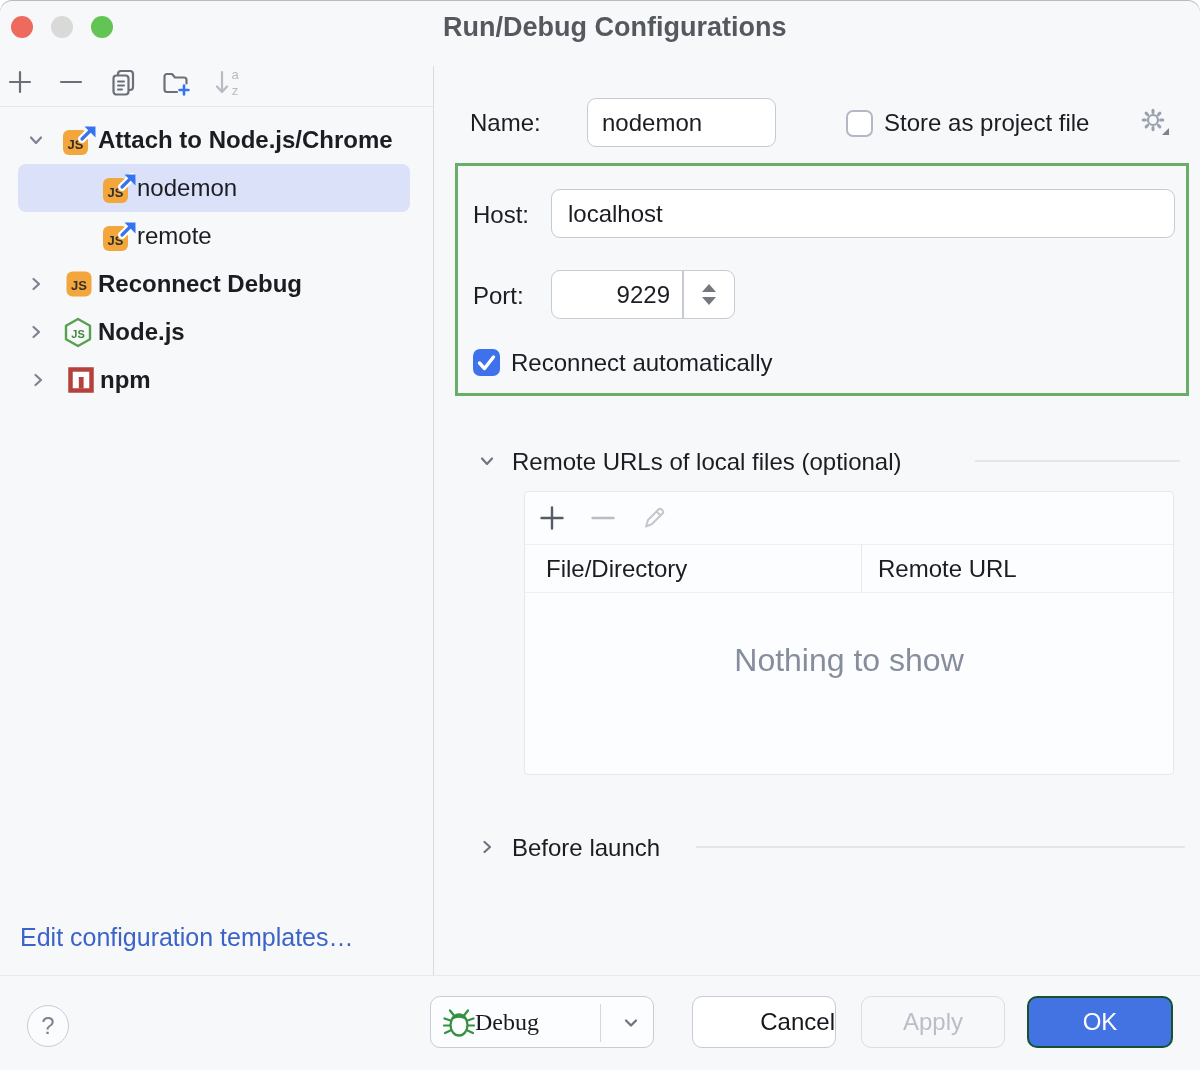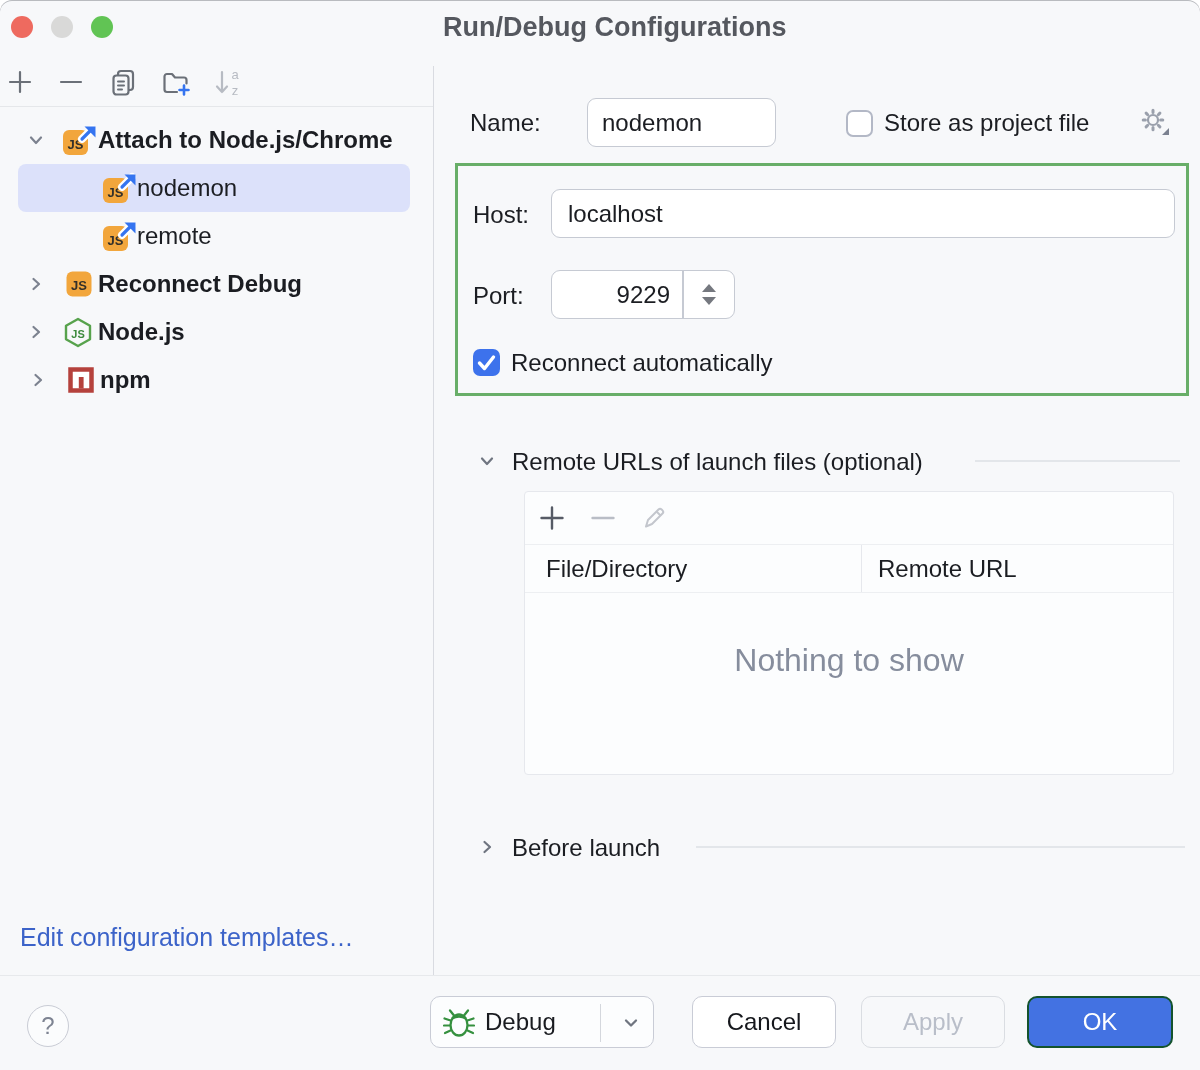--- a/index.html
+++ b/index.html
@@ -209,21 +209,21 @@
       <polyline points="6.5,14 11.5,19.5 20.5,8" fill="none" stroke="#ffffff" stroke-width="3.4" stroke-linecap="round" stroke-linejoin="round"></polyline>
     </svg>
   </div>
   <div class="abs lbl" style="left:511px;top:349px;">Reconnect automatically</div>
 
   <span class="abs ibtn" style="left:477px;top:451px;width:20px;height:20px;">
     <svg width="20" height="20" viewBox="0 0 20 20">
         <polyline points="5,7.5 10,13 15,7.5" fill="none" stroke="#6f7580" stroke-width="2.2" stroke-linecap="round" stroke-linejoin="round"></polyline>
       </svg>
   </span>
-  <div class="abs lbl" style="left:512px;top:448px;">Remote URLs of launch files (optional)</div>
+  <div class="abs lbl" style="left:512px;top:448px;">Remote URLs of local files (optional)</div>
   <div class="abs hline" style="left:975px;top:460px;width:205px;"></div>
 
   <div class="abs" style="left:524px;top:491px;width:650px;height:284px;background:#fcfdfe;border:1px solid #e6e8ed;border-radius:4px;box-sizing:border-box;">
 
     <div class="abs ibtn" style="left:13px;top:12px;width:28px;height:28px;">
       <svg width="28" height="28" viewBox="0 0 28 28">
           <path d="M14 3.5v21M3.5 14h21" stroke="#565b66" stroke-width="2.4" stroke-linecap="round" fill="none"></path>
         </svg>
     </div>
     <div class="abs ibtn" style="left:64px;top:12px;width:28px;height:28px;">
@@ -263,30 +263,30 @@
 
   <div class="abs btn" style="left:430px;top:996px;width:224px;border:1px solid #c9ccd6;background:#fcfdfe;justify-content:flex-start;">
     <span class="ibtn" style="margin-left:12px;width:32px;height:34px;">
       <svg width="32" height="34" viewBox="0 0 32 34">
         <ellipse cx="16" cy="20" rx="8.5" ry="10.5" fill="none" stroke="#35903f" stroke-width="2.3"></ellipse>
         <path d="M9 13.5 Q16 9.5 23 13.5" fill="none" stroke="#35903f" stroke-width="2.3"></path>
         <path d="M11 10.5 L7 5.5 M21 10.5 L25 5.5" stroke="#35903f" stroke-width="2.3" stroke-linecap="round" fill="none"></path>
         <path d="M7.5 15.5 L1.5 13.5 M7 20.5 L1 20.5 M7.5 25.5 L2 28 M24.5 15.5 L30.5 13.5 M25 20.5 L31 20.5 M24.5 25.5 L30 28" stroke="#35903f" stroke-width="2.2" stroke-linecap="round" fill="none"></path>
       </svg>
     </span>
-    <span style="margin-left:10px;color:#191b20;">Debug</span>
+    <span style="margin-left:0;color:#191b20;font-family:Liberation Serif, serif;">Debug</span>
     <span style="position:absolute;left:169px;top:7px;width:1px;height:38px;background:#d4d7dd;"></span>
     <span class="ibtn" style="position:absolute;left:184px;top:14px;width:32px;height:24px;">
       <svg width="24" height="24" viewBox="0 0 24 24">
           <polyline points="7,9.5 12,14.5 17,9.5" fill="none" stroke="#6f7580" stroke-width="2.3" stroke-linecap="round" stroke-linejoin="round"></polyline>
         </svg>
     </span>
   </div>
 
-  <div class="abs btn" style="left:692px;top:996px;width:144px;background:#ffffff;border:1px solid #c9ccd6;">
+  <div class="abs btn" style="left:692px;top:996px;width:144px;background:#ffffff;border:1px solid #c9ccd6;justify-content:flex-end;">
     <span style="color:#15171c;">Cancel</span>
   </div>
 
   <div class="abs btn" style="left:861px;top:996px;width:144px;background:transparent;border:1px solid #dadde2;">
     <span style="color:#b9bec9;">Apply</span>
   </div>
 
   <div class="abs btn" style="left:1027px;top:996px;width:146px;background:#4372e2;border:2px solid #14532d;">
     <span style="color:#ffffff;">OK</span>
   </div>

